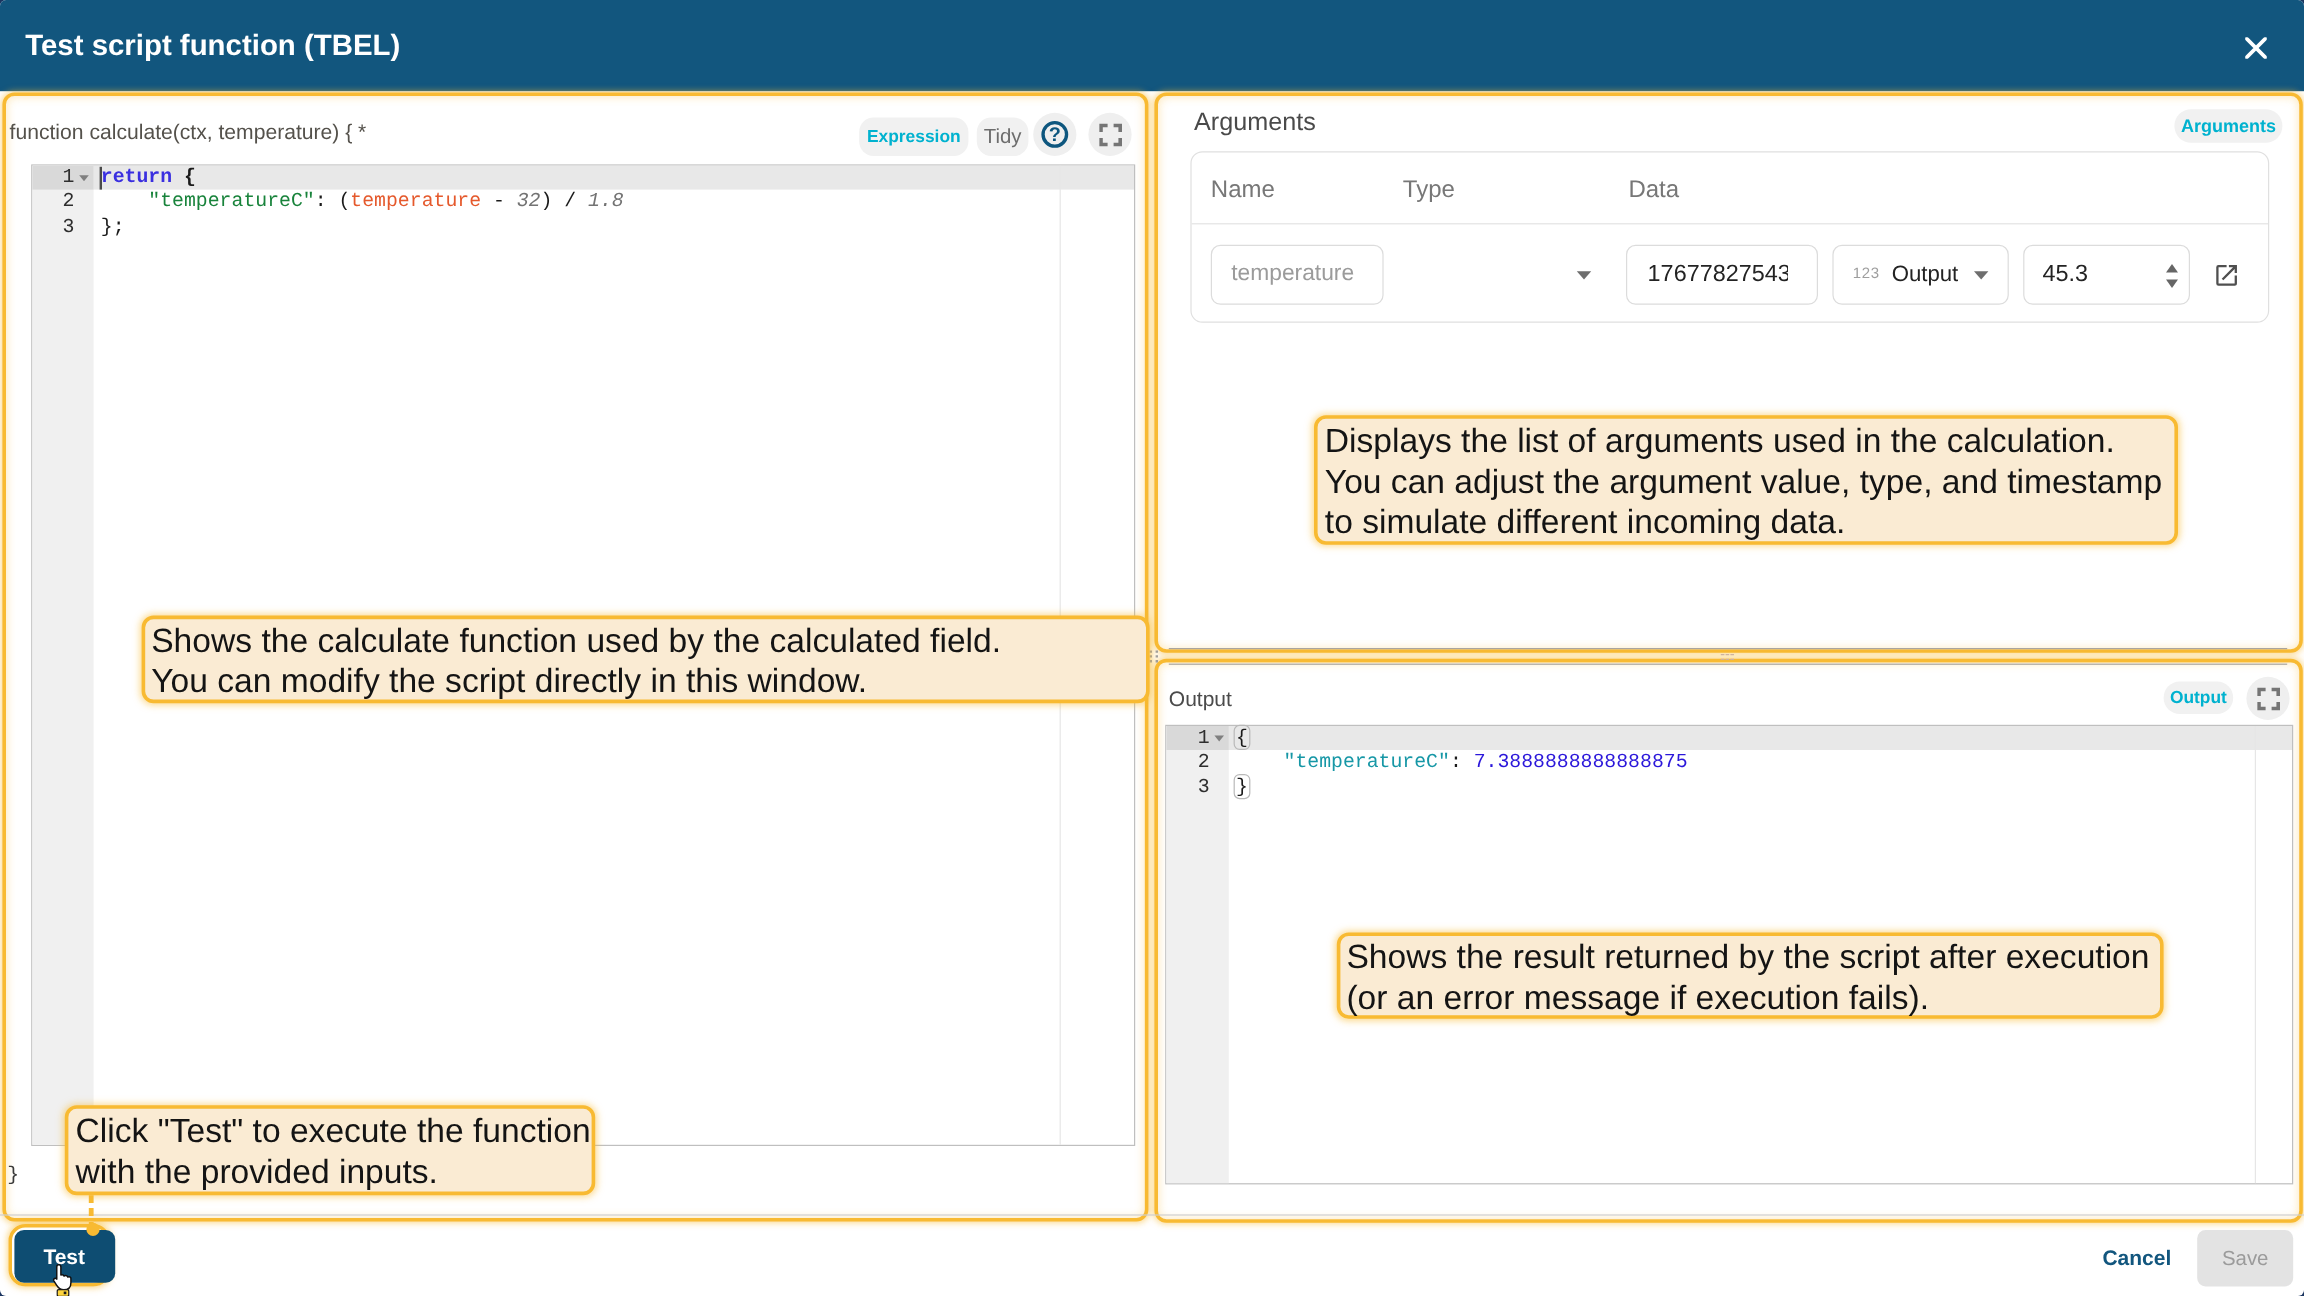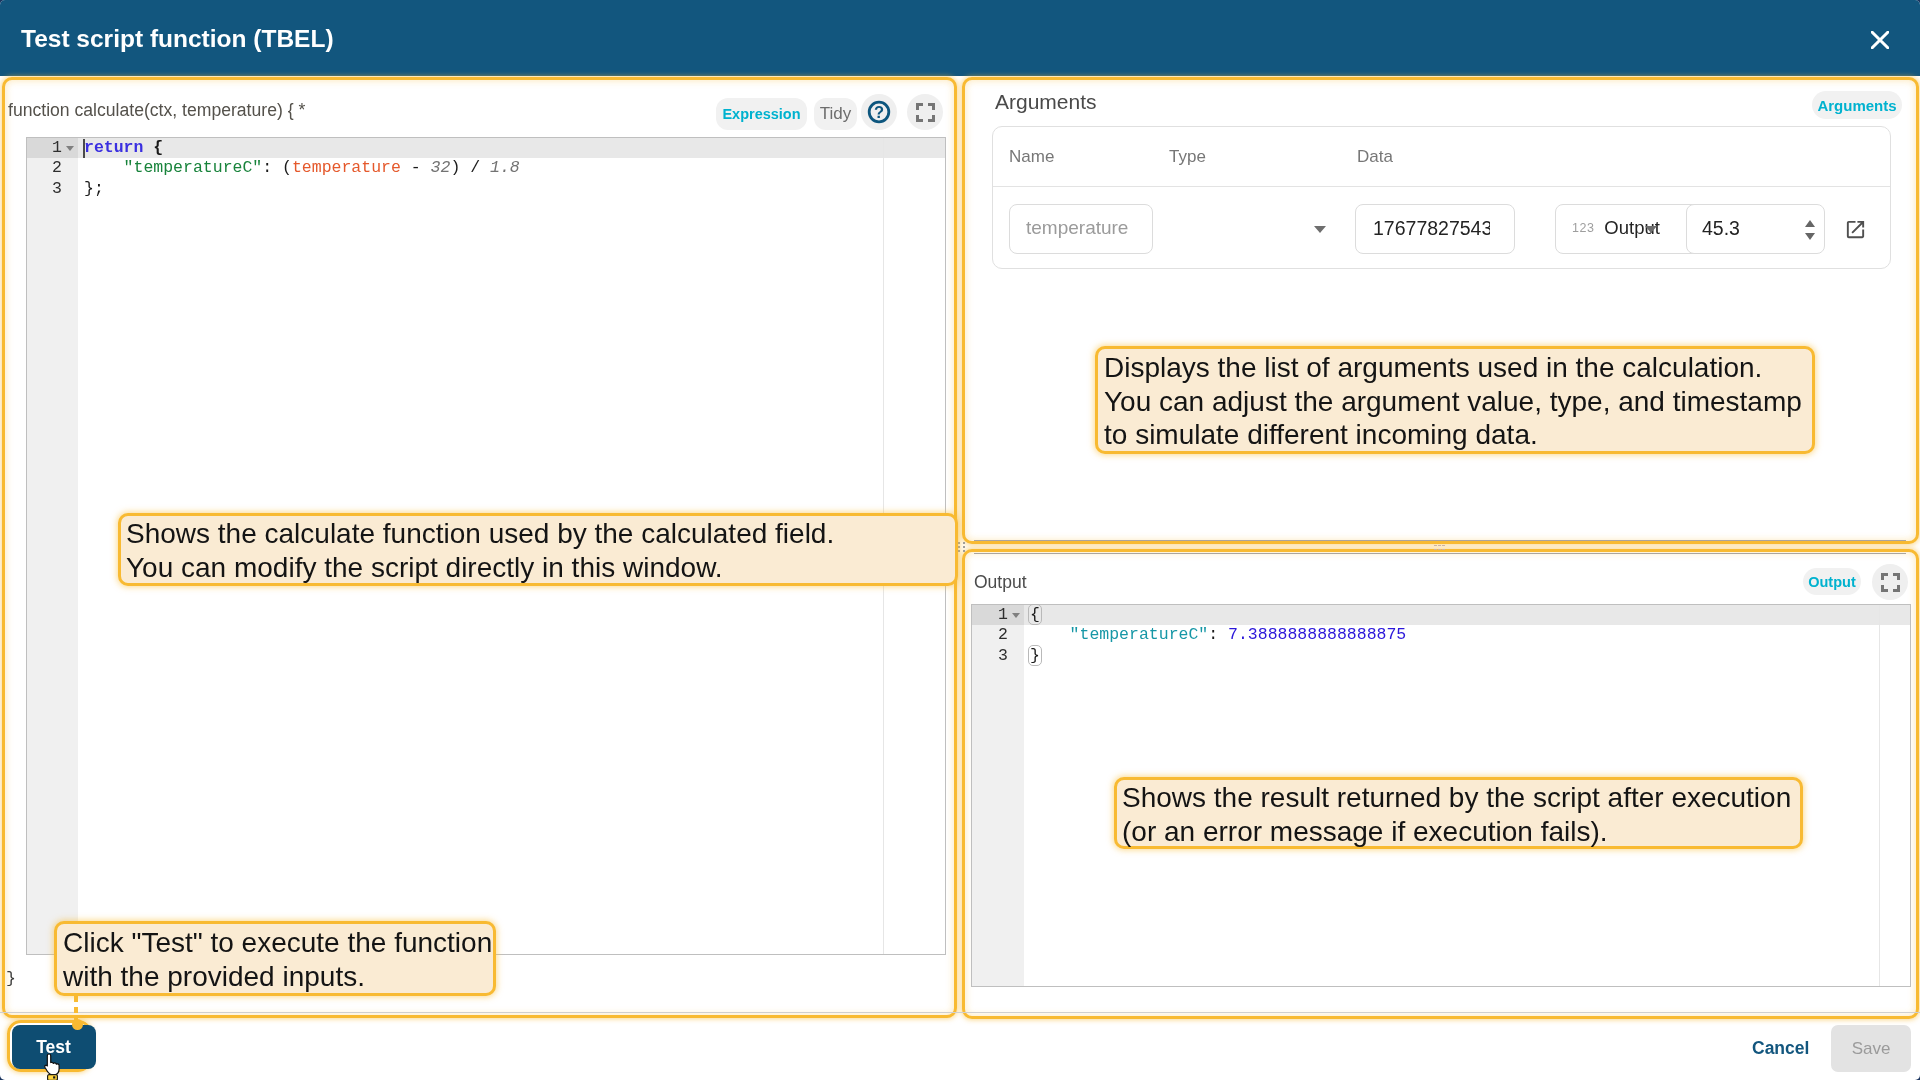--- a/index.html
+++ b/index.html
@@ -52,21 +52,21 @@
   box-shadow: 0 0 6px 1px rgba(248,186,50,.55); color:#141414; font-size:28px; line-height:33.5px; white-space:nowrap; }
 #co1 { left:1095px; top:346px; width:720px; height:108px; padding:2px 0 0 6px; }
 #co2 { left:118px; top:513px; width:840px; height:73px; padding:1px 0 0 5px; }
 #co4 { left:1114px; top:777px; width:689px; height:72px; padding:1px 0 0 5px; }
 #co3 { left:54px; top:921px; width:442px; height:75px; padding:2px 0 0 6px; }
 
 
 #argtitle { position:absolute; left:995px; top:90px; font-size:21px; color:#4a4a4a; }
 #chip-args { left:1812px; top:91px; width:90px; height:28px; border-radius:14px; font-size:15px; }
 #argcard { position:absolute; left:992px; top:126px; width:899px; height:143px; border:1px solid #e0e0e0; border-radius:10px; }
-.th { position:absolute; font-size:17px; color:#777; }
+.th { position:absolute; font-size:20px; color:#777; }
 #argsep { position:absolute; left:993px; top:186px; width:897px; height:1px; background:#e3e3e3; }
 .field { position:absolute; top:204px; height:50px; border:1px solid #dcdcdc; border-radius:8px; background:#fff; display:flex; align-items:center; overflow:hidden; }
 .ph { color:#9b9b9b; } .fv { color:#232323; }
 .fld-txt { font-size:19.5px; position:relative; top:-1px; }
 .dna { position:absolute; width:0; height:0; border-left:6.5px solid transparent; border-right:6.5px solid transparent; border-top:7.5px solid #6e6e6e; }
 .spin-up { position:absolute; width:0; height:0; border-left:5.5px solid transparent; border-right:5.5px solid transparent; border-bottom:7px solid #666; }
 .spin-dn { position:absolute; width:0; height:0; border-left:5.5px solid transparent; border-right:5.5px solid transparent; border-top:7px solid #666; }
 
 
 #outtitle { position:absolute; left:974px; top:572px; font-size:17.5px; color:#4b4b4b; }
@@ -142,21 +142,21 @@
   <div class="th" style="left:1169px;top:147px;">Type</div>
   <div class="th" style="left:1357px;top:147px;">Data</div>
   <div id="argsep"></div>
   <div class="field" style="left:1009px;width:144px;">
       <span class="ph" style="margin-left:16px;font-size:19px;position:relative;top:-1px;">temperature</span>
     </div>
   <div class="dna" style="left:1314px;top:226px;"></div>
   <div class="field" style="left:1355px;width:160px;">
       <span class="fld-txt fv" style="margin-left:17px;width:117px;overflow:hidden;display:inline-block;">1767782754334</span>
     </div>
-  <div class="field" style="left:1527px;width:147px;margin-left:28px;">
+  <div class="field" style="left:1527px;width:147px;">
     <span style="margin-left:16px;font-size:12.5px;color:#9e9e9e;letter-spacing:0.5px;position:relative;top:-1px;">123</span>
     <span class="fv" style="margin-left:10px;font-size:18.5px;position:relative;top:-1px;">Output</span>
   </div>
   <div class="dna" style="left:1645px;top:226px;"></div>
   <div class="field" style="left:1686px;width:139px;">
       <span class="fld-txt fv" style="margin-left:15px;">45.3</span>
     </div>
   <div class="spin-up" style="left:1805px;top:220px;"></div>
   <div class="spin-dn" style="left:1805px;top:232.5px;"></div>
   <svg style="position:absolute;left:1844px;top:218px;" width="23" height="23" viewBox="0 0 24 24">

